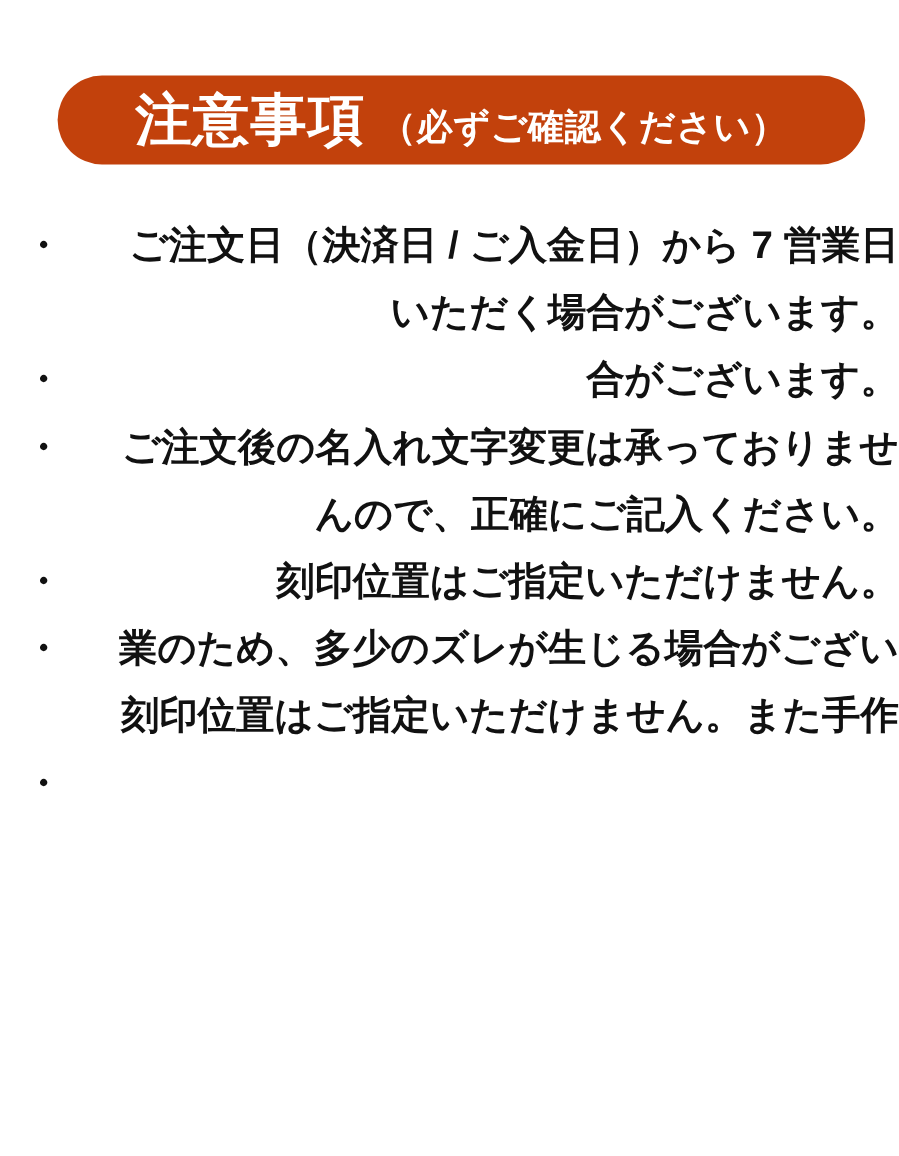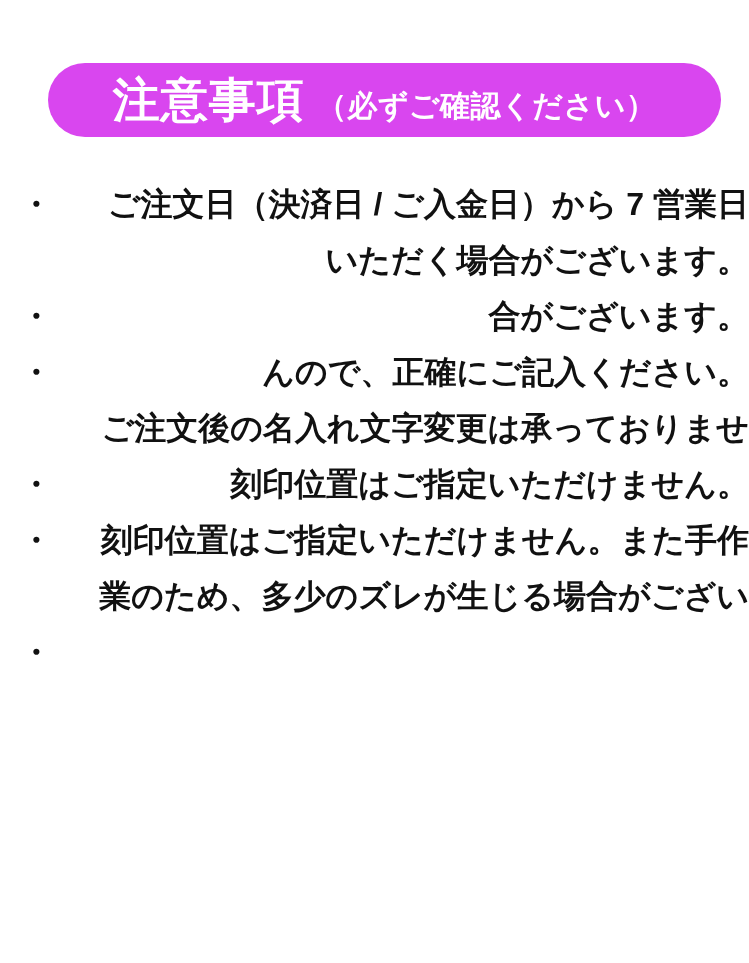--- a/index.html
+++ b/index.html
@@ -14,21 +14,21 @@
     overflow: hidden;
     position: relative;
   }
   
   .banner {
     position: absolute;
     left: 48px;
     top: 63px;
     width: 673px;
     height: 74px;
-    background: #d946ef;
+    background: #c2410c;
     border-radius: 37px;
     text-align: center;
     line-height: 74px;
     white-space: nowrap;
     color: #ffffff;
     font-weight: 700;
   }
   .banner-title {
     font-size: 47px;
     letter-spacing: 1px;
@@ -89,37 +89,37 @@
   <div class="note-item">
     <span class="bullet">・</span>
     <div class="note-text">
       <div class="note-line">合がございます。</div>
     </div>
   </div>
 
   <div class="note-item">
     <span class="bullet">・</span>
     <div class="note-text">
+      <div class="note-line">ご注文後の名入れ文字変更は承っておりませ</div>
       <div class="note-line">んので、正確にご記入ください。</div>
-      <div class="note-line">ご注文後の名入れ文字変更は承っておりませ</div>
     </div>
   </div>
 
   <div class="note-item">
     <span class="bullet">・</span>
     <div class="note-text">
       <div class="note-line">刻印位置はご指定いただけません。</div>
     </div>
   </div>
 
   <div class="note-item">
     <span class="bullet">・</span>
     <div class="note-text">
+      <div class="note-line">業のため、多少のズレが生じる場合がござい</div>
       <div class="note-line">刻印位置はご指定いただけません。また手作</div>
-      <div class="note-line">業のため、多少のズレが生じる場合がござい</div>
     </div>
   </div>
 
   <div class="note-item">
     <span class="bullet">・</span>
     <div class="note-text">
     </div>
   </div>
 
 </div>

